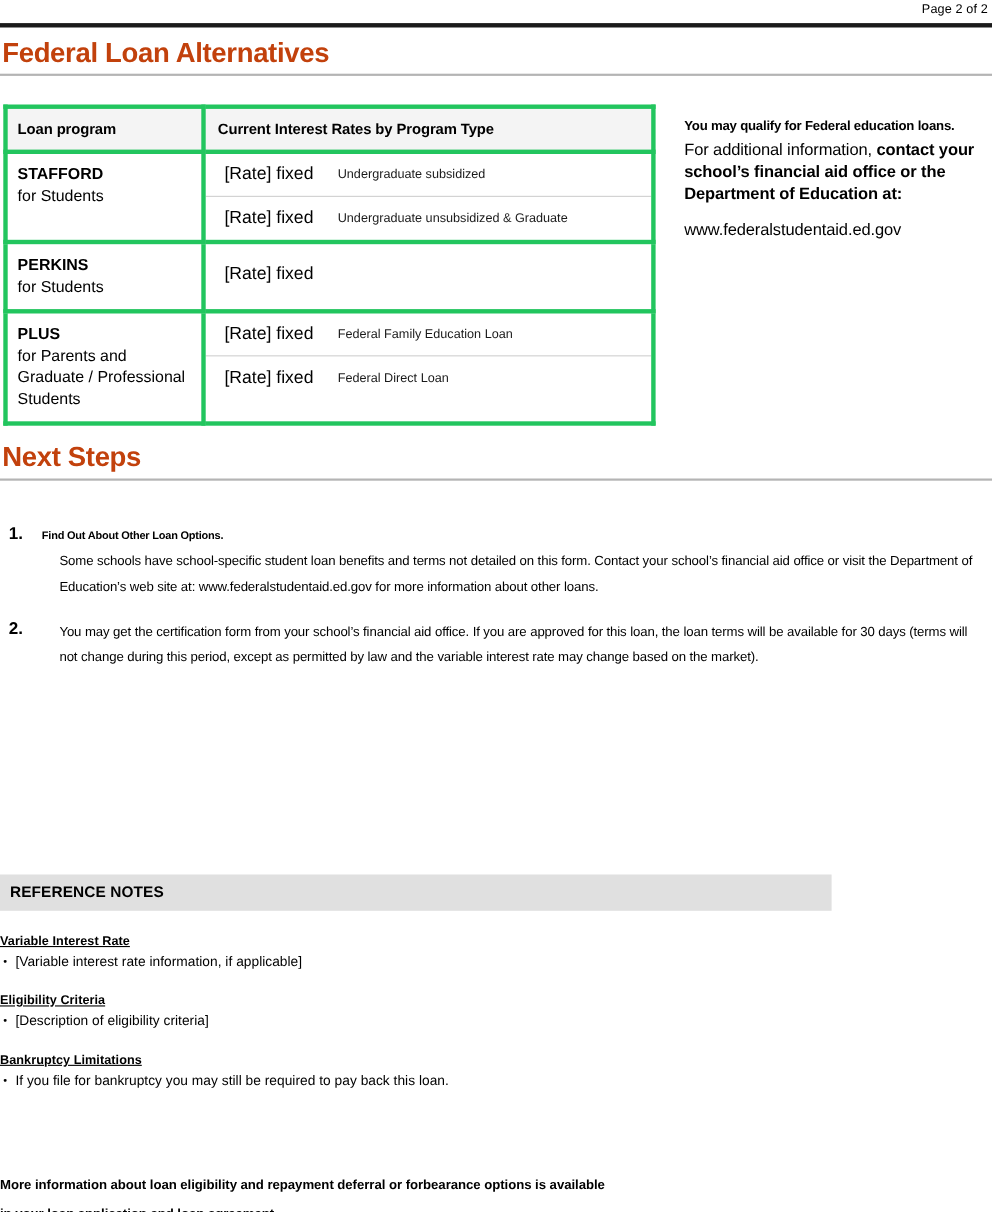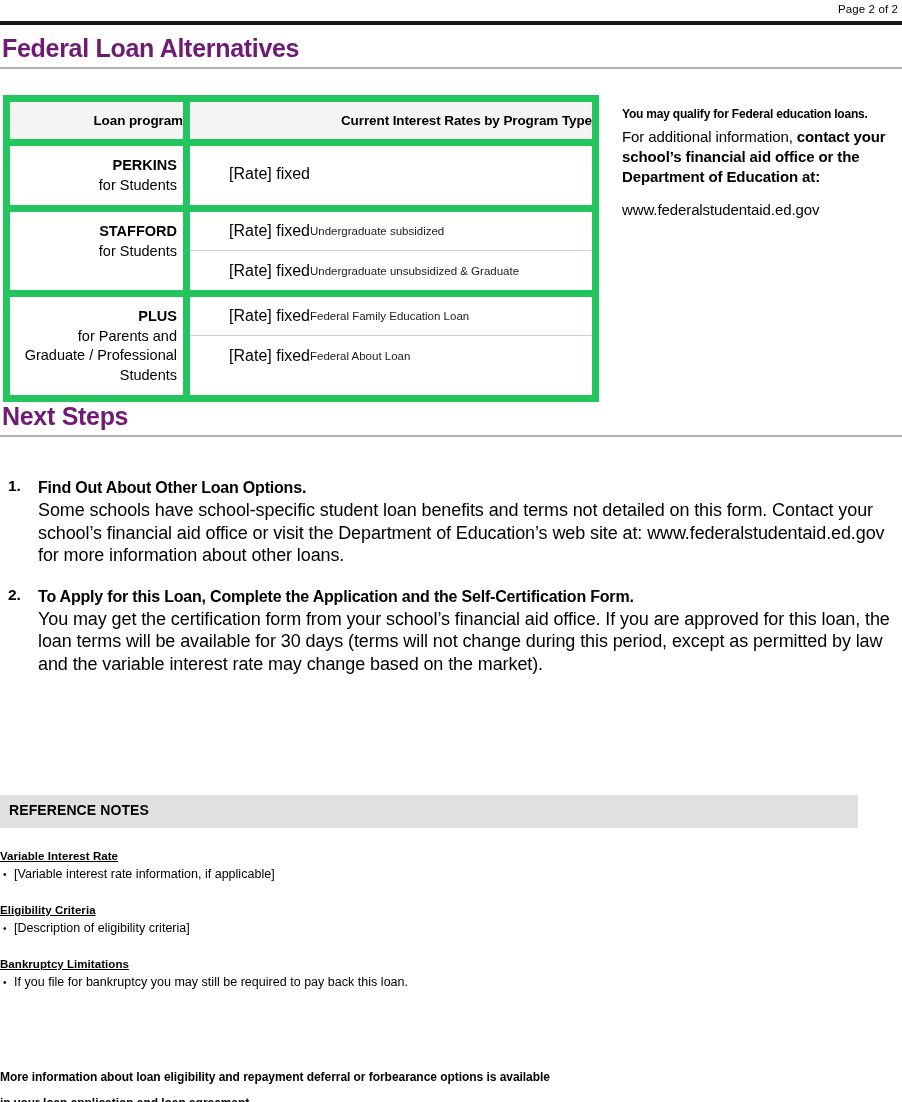--- a/index.html
+++ b/index.html
@@ -42,21 +42,21 @@
     background: #1a1a1a;
   }
 
   
   .section-title {
     position: absolute;
     left: 2px;
     font-size: 25px;
     font-weight: bold;
     letter-spacing: -0.3px;
-    color: #701a75;
+    color: #c2410c;
     white-space: nowrap;
   }
   .section-rule {
     position: absolute;
     left: 0;
     width: 902px;
     height: 2px;
     background: #b4b4b4;
   }
   #title-federal { top: 34px; }
@@ -67,24 +67,24 @@
   
   .loan-table {
     position: absolute;
     left: 3px;
     top: 95px;
     width: 591px;
     border-collapse: collapse;
     table-layout: fixed;
   }
   .loan-table td, .loan-table th {
-    border: 7px solid #22c55e;
+    border: 4px solid #22c55e;
     vertical-align: top;
     padding: 0;
-    text-align: right;
+    text-align: left;
   }
   .loan-table th {
     background: #f4f4f4;
     font-size: 13.5px;
     font-weight: bold;
     height: 37px;
     padding: 0 0 0 9px;
     vertical-align: middle;
     letter-spacing: -0.1px;
   }
@@ -170,38 +170,39 @@
     margin-bottom: 19px;
   }
   .step-num {
     position: absolute;
     left: 8px;
     top: 0;
     font-size: 15.5px;
     font-weight: bold;
   }
   .step-title {
-    font-size: 16px;
+    font-size: 10px;
     font-weight: bold;
     line-height: 21px;
     letter-spacing: -0.2px;
     margin-bottom: 1px;
   }
   .step-body {
-    font-size: 18px;
+    font-size: 12px;
     line-height: 22.5px;
     letter-spacing: -0.1px;
+    margin-left: 16px;
   }
 
   
   .ref-band {
     position: absolute;
     left: 0;
     top: 795px;
-    width: 858px;
+    width: 756px;
     height: 33px;
     background: #e0e0e0;
   }
   .ref-band-label {
     position: absolute;
     left: 9px;
     top: 7px;
     font-size: 14px;
     font-weight: bold;
     letter-spacing: 0.1px;
@@ -265,59 +266,59 @@
       </colgroup>
     <thead>
       <tr>
         <th class="th-program">Loan  program</th>
         <th class="th-rates">Current Interest Rates by Program Type</th>
       </tr>
     </thead>
     <tbody id="loan-table-body">
         <tr>
           <td class="program">
-            <span class="pname">PERKINS</span>
+            <span class="pname">STAFFORD</span>
             <span class="psub">for Students</span>
           </td>
           <td class="rate-wrap">
-            <div class="rate-row tall">
-              <div class="rate-value">[Rate] fixed</div>
-              <div class="rate-type"></div>
+            <div class="rate-row">
+              <div class="rate-value">[Rate] fixed</div>
+              <div class="rate-type">Undergraduate subsidized</div>
+            </div>
+            <div class="rate-row">
+              <div class="rate-value">[Rate] fixed</div>
+              <div class="rate-type">Undergraduate unsubsidized &amp; Graduate</div>
             </div>
           </td>
         </tr>
         <tr>
           <td class="program">
-            <span class="pname">STAFFORD</span>
+            <span class="pname">PERKINS</span>
             <span class="psub">for Students</span>
           </td>
           <td class="rate-wrap">
-            <div class="rate-row">
-              <div class="rate-value">[Rate] fixed</div>
-              <div class="rate-type">Undergraduate subsidized</div>
-            </div>
-            <div class="rate-row">
-              <div class="rate-value">[Rate] fixed</div>
-              <div class="rate-type">Undergraduate unsubsidized &amp; Graduate</div>
+            <div class="rate-row tall">
+              <div class="rate-value">[Rate] fixed</div>
+              <div class="rate-type"></div>
             </div>
           </td>
         </tr>
         <tr>
           <td class="program">
             <span class="pname">PLUS</span>
             <span class="psub">for Parents and<br>Graduate / Professional<br>Students</span>
           </td>
           <td class="rate-wrap">
             <div class="rate-row">
               <div class="rate-value">[Rate] fixed</div>
               <div class="rate-type">Federal Family Education Loan</div>
             </div>
             <div class="rate-row">
               <div class="rate-value">[Rate] fixed</div>
-              <div class="rate-type">Federal About Loan</div>
+              <div class="rate-type">Federal Direct Loan</div>
             </div>
           </td>
         </tr>
       </tbody>
   </table>
 
   <div class="callout">
     <div class="callout-head">You may qualify for Federal education loans.</div>
     <div class="callout-body"><span>For additional information, </span><b>contact your school’s financial aid office or the Department of Education at:</b></div>
     <div class="callout-url">www.federalstudentaid.ed.gov</div>
@@ -327,21 +328,20 @@
   <div class="section-rule" id="rule-next"></div>
 
   <div class="steps" id="steps-list">
       <div class="step">
         <div class="step-num">1.</div>
         <div class="step-title">Find Out About Other Loan Options.</div>
         <div class="step-body">Some schools have school-specific student loan benefits and terms not detailed on this form.  Contact your school’s financial aid office or visit the Department of Education’s web site at: www.federalstudentaid.ed.gov for more information about other loans.</div>
       </div>
       <div class="step">
         <div class="step-num">2.</div>
-        <div class="step-title">To Apply for this Loan, Complete the Application and the Self-Certification Form.</div>
         <div class="step-body">You may get the certification form from your school’s financial aid office.  If you are approved for this loan, the loan terms will be available for 30 days (terms will not change during this period, except as permitted by law and the variable interest rate may change based on the market).</div>
       </div>
     </div>
 
   <div class="ref-band">
     <div class="ref-band-label">REFERENCE NOTES</div>
   </div>
 
   <div class="ref-notes" id="ref-notes-list">
       <div class="ref-group">

